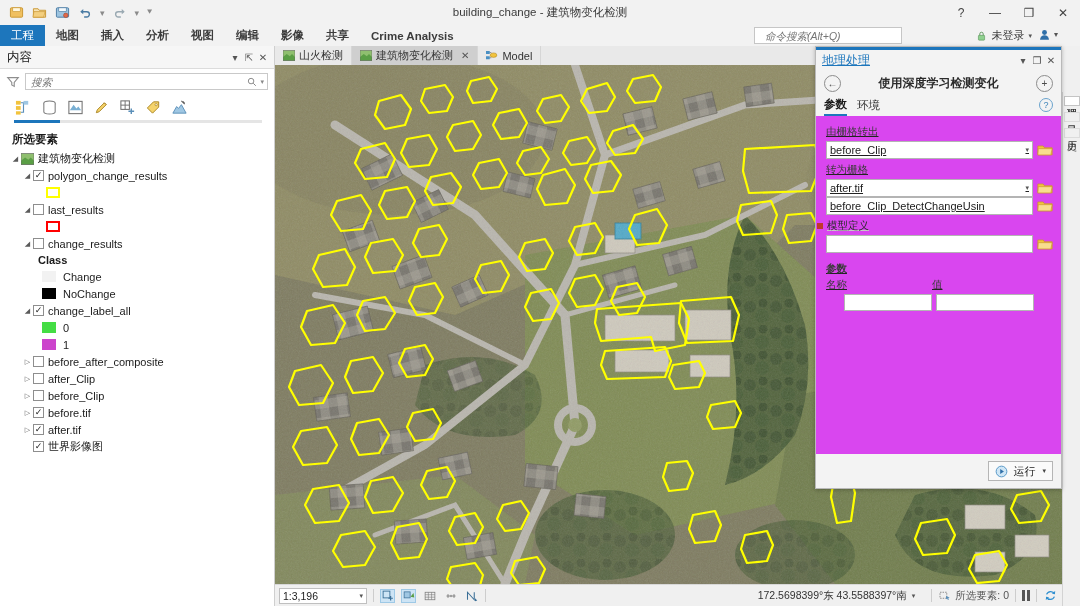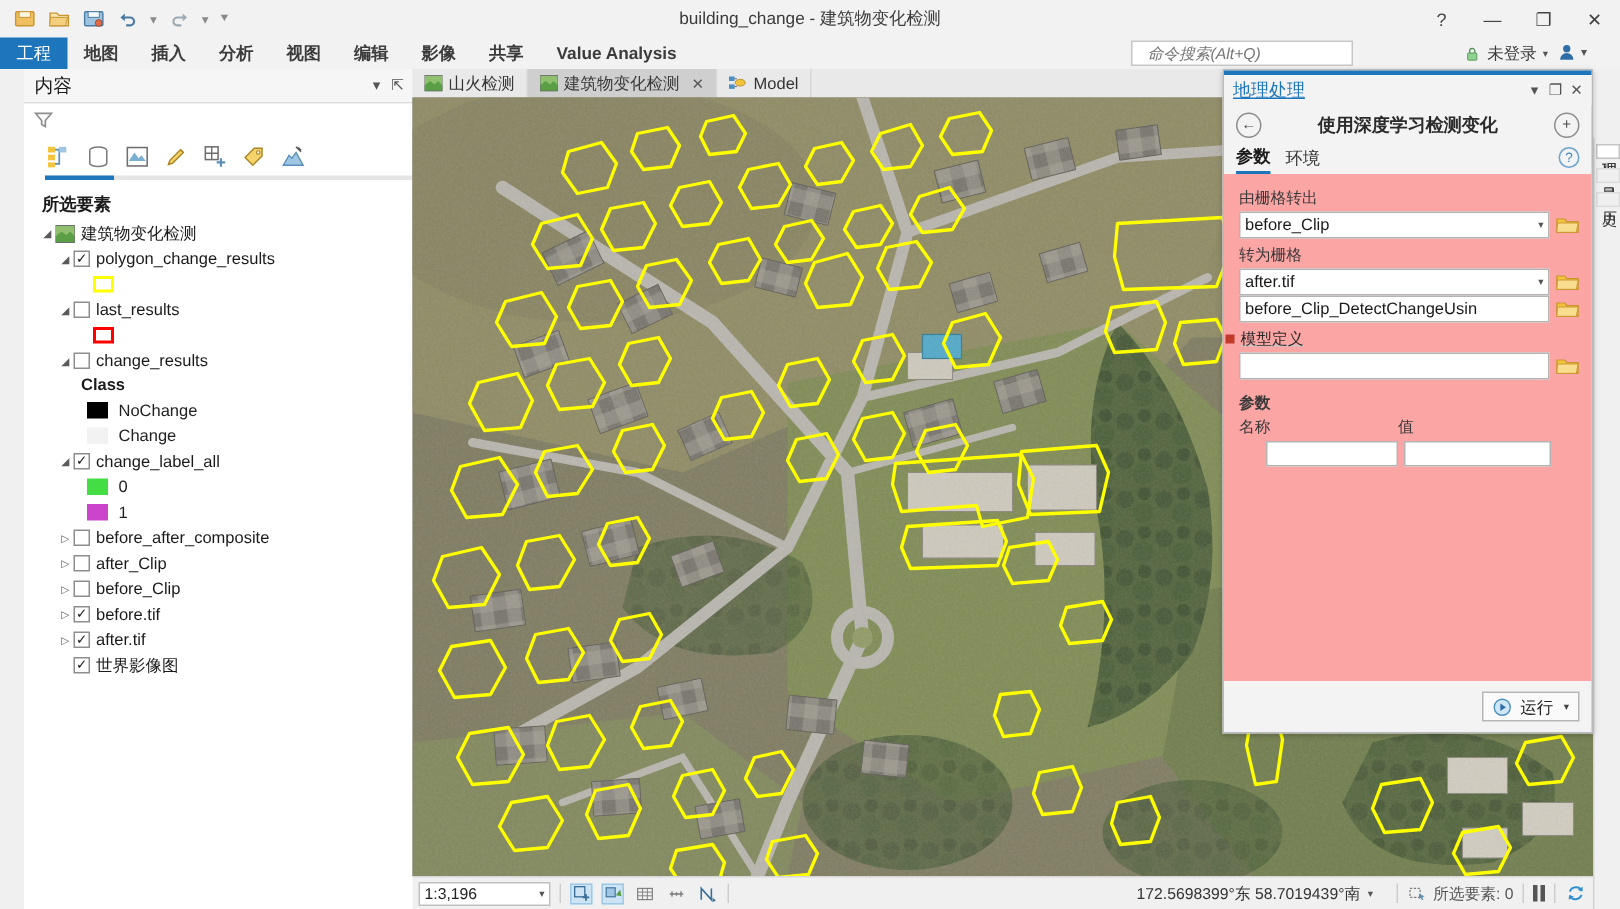--- a/index.html
+++ b/index.html
@@ -57,21 +57,21 @@
     position: absolute; right: 48px; top: 3px; display: flex; align-items: center;
     gap: 4px; font-size: 11px; color: #3c3c3c; cursor: pointer;
   }
   .avatar-btn { position: absolute; right: 22px; top: 3px; display: flex; align-items: center; gap: 3px; cursor: pointer; }
 
   
   .workspace { position: absolute; top: 46px; left: 0; width: 1080px; height: 560px; background: #f0f0f0; }
 
   
   .contents-pane {
-    position: absolute; left: 16px; top: 0; width: 275px; height: 560px;
+    position: absolute; left: 0; top: 0; width: 275px; height: 560px;
     background: #f6f6f6; border-right: 1px solid #cfcfcf;
     display: flex; flex-direction: column;
   }
   .pane-header {
     height: 22px; display: flex; align-items: center; padding: 0 4px 0 7px;
     background: #f6f6f6;
   }
   .pane-title { font-size: 12.5px; color: #1a1a1a; flex: 1; }
   .pane-hdr-btn { width: 14px; height: 16px; display: flex; align-items: center; justify-content: center;
     font-size: 10px; color: #555; cursor: pointer; }
@@ -161,21 +161,21 @@
   }
   .gp-toolname { flex: 1; text-align: center; font-size: 12px; color: #2b2b2b; font-weight: bold; }
 
   .gp-tabs { height: 20px; display: flex; align-items: center; padding: 0 8px; gap: 10px; position: relative; }
   .gp-tab { font-size: 11.5px; color: #333; cursor: pointer; padding-bottom: 2px; }
   .gp-tab.active { font-weight: bold; color: #1a1a1a; border-bottom: 2px solid #1d76bc; }
   .gp-help { position: absolute; right: 8px; top: 2px; width: 14px; height: 14px; border-radius: 50%;
     border: 1px solid #6aa3cd; color: #3e84b8; display:flex; align-items:center; justify-content:center;
     font-size: 9px; cursor: pointer; }
 
-  .gp-body { flex: 1; background: #fca5a5; padding: 5px 8px 0 10px; overflow: hidden; }
+  .gp-body { flex: 1; background: #d946ef; padding: 5px 8px 0 10px; overflow: hidden; text-decoration: underline; }
   .fld-label { font-size: 10.5px; color: #3a3a3a; margin: 4px 0 2px 0; display: flex; align-items: center; gap: 4px; }
   .req-dot { width: 6px; height: 6px; background: #c0392b; display: inline-block; }
   .fld-label.required { color: #2b2b2b; text-decoration: underline; text-decoration-color:#c8c8c8; }
   .fld-row { display: flex; align-items: center; gap: 4px; }
   .fld-input {
     flex: 1; height: 18px; border: 1px solid #b4b4b4; background: #fff;
     display: flex; align-items: center; padding: 0 3px; font-size: 11px; color: #1a1a1a;
   }
   .fld-input .val { flex: 1; white-space: nowrap; overflow: hidden; }
   .fld-input .caret { font-size: 7px; color: #555; }
@@ -261,21 +261,21 @@
 
   <div class="ribbon-tabs">
     <div class="rtab active">工程</div>
     <div class="rtab">地图</div>
     <div class="rtab">插入</div>
     <div class="rtab">分析</div>
     <div class="rtab">视图</div>
     <div class="rtab">编辑</div>
     <div class="rtab">影像</div>
     <div class="rtab">共享</div>
-    <div class="rtab">Value Analysis</div>
+    <div class="rtab">Crime Analysis</div>
 
     <div class="cmd-search">
       <svg width="10" height="10" viewBox="0 0 16 16">
           <circle cx="6.5" cy="6.5" r="4.4" fill="none" stroke="#6d6d6d" stroke-width="1.4"></circle>
           <path d="M10 10l4 4" stroke="#6d6d6d" stroke-width="1.5"></path>
         </svg>
       <input readonly="" placeholder="命令搜索(Alt+Q)" style="">
     </div>
     <div class="signin">
       <svg width="11" height="12" viewBox="0 0 16 16">
@@ -303,20 +303,28 @@
         <span class="pane-hdr-btn">⇱</span>
         <span class="pane-hdr-btn">✕</span>
       </div>
 
       <div class="pane-body">
 
         <div class="search-row">
           <svg class="funnel" viewBox="0 0 16 16">
               <path d="M2 3h12l-4.6 5.4V13L6.6 11.4V8.4z" fill="none" stroke="#8e8e8e" stroke-width="1.3"></path>
             </svg>
+          <div class="search-box">
+            <input readonly="" placeholder="搜索" style="">
+            <svg width="10" height="10" viewBox="0 0 16 16">
+                <circle cx="6.5" cy="6.5" r="4.4" fill="none" stroke="#7d7d7d" stroke-width="1.4"></circle>
+                <path d="M10 10l4 4" stroke="#7d7d7d" stroke-width="1.5"></path>
+              </svg>
+            <span style="font-size:7px;color:#888;margin-left:3px">▾</span>
+          </div>
         </div>
 
         <div class="tool-icons">
           <div class="ticon">
             <svg width="17" height="17" viewBox="0 0 18 18">
                 <rect x="1" y="2" width="5" height="4" fill="#f2c33d"></rect>
                 <rect x="1" y="7.5" width="5" height="4" fill="#f2c33d"></rect>
                 <rect x="1" y="13" width="5" height="3.5" fill="#f2c33d"></rect>
                 <path d="M6 4h3v10H6" fill="none" stroke="#5b8fb9" stroke-width="1.2"></path>
                 <rect x="9" y="2" width="5" height="4" fill="#9fc7e3"></rect>
@@ -394,26 +402,26 @@
             <span class="sw-box" style="background:transparent;border:2px solid #ff0000"></span>
           </div>
 
           <div class="lrow" style="padding-left:16px">
             <span class="expander">◢</span>
             <span class="chk"></span>
             <span class="lbl">change_results</span>
           </div>
           <div class="grp-head" style="padding-left:32px">Class</div>
           <div class="swatch-row" style="padding-left:36px;gap:7px">
+            <span class="sw-box" style="background:#f2f2f2"></span>
+            <span>Change</span>
+          </div>
+          <div class="swatch-row" style="padding-left:36px;gap:7px">
             <span class="sw-box" style="background:#000000"></span>
             <span>NoChange</span>
-          </div>
-          <div class="swatch-row" style="padding-left:36px;gap:7px">
-            <span class="sw-box" style="background:#f2f2f2"></span>
-            <span>Change</span>
           </div>
 
           <div class="lrow" style="padding-left:16px">
             <span class="expander">◢</span>
             <span class="chk">✓</span>
             <span class="lbl">change_label_all</span>
           </div>
           <div class="swatch-row" style="padding-left:36px;gap:7px">
             <span class="sw-box" style="background:#44dd44"></span>
             <span>0</span>
@@ -706,21 +714,21 @@
         </div>
         <div class="mini-ico">
           <svg width="12" height="12" viewBox="0 0 16 16">
               <path d="M2 13V3l9 10V3" stroke="#3b6f97" stroke-width="1.4" fill="none"></path>
               <path d="M12 11l3 3-3 1z" fill="#3b6f97"></path>
             </svg>
         </div>
         <span class="status-sep"></span>
 
         <div class="coords">
-          <span>172.5698399°东 58.7019439°南</span>
+          <span>172.5698399°东 43.5588397°南</span>
           <span style="font-size:7px;color:#555">▾</span>
         </div>
         <span class="status-sep" style="margin-left:10px"></span>
         <div class="sel-info">
           <svg width="13" height="12" viewBox="0 0 16 16">
               <rect x="2" y="3" width="9" height="8" fill="none" stroke="#7a7a7a" stroke-width="1.1" stroke-dasharray="2 1.4"></rect>
               <path d="M10 8l5 2-2 .8.9 2-1.4.6-.9-2-1.6 1z" fill="#5b8fb9"></path>
             </svg>
           <span>所选要素: 0</span>
         </div>

